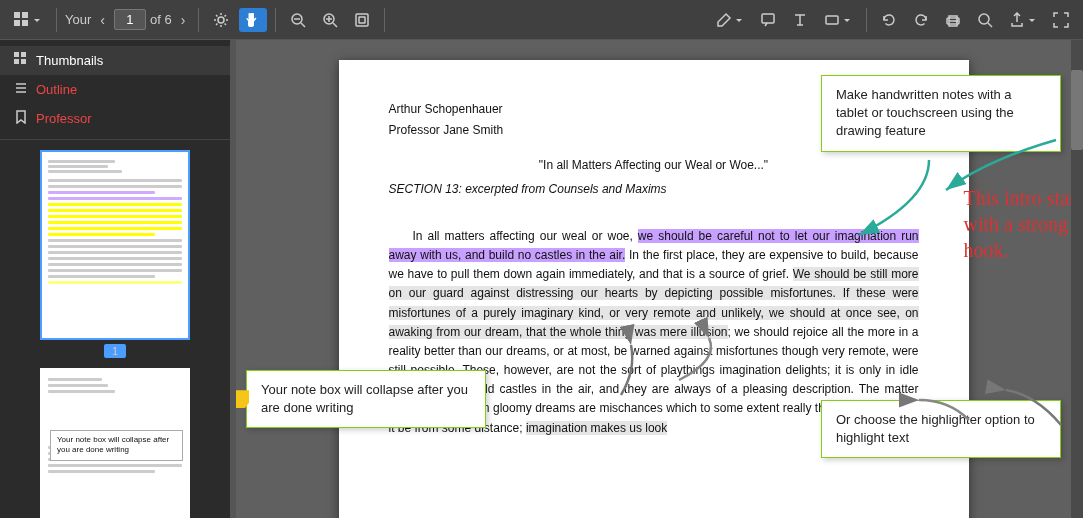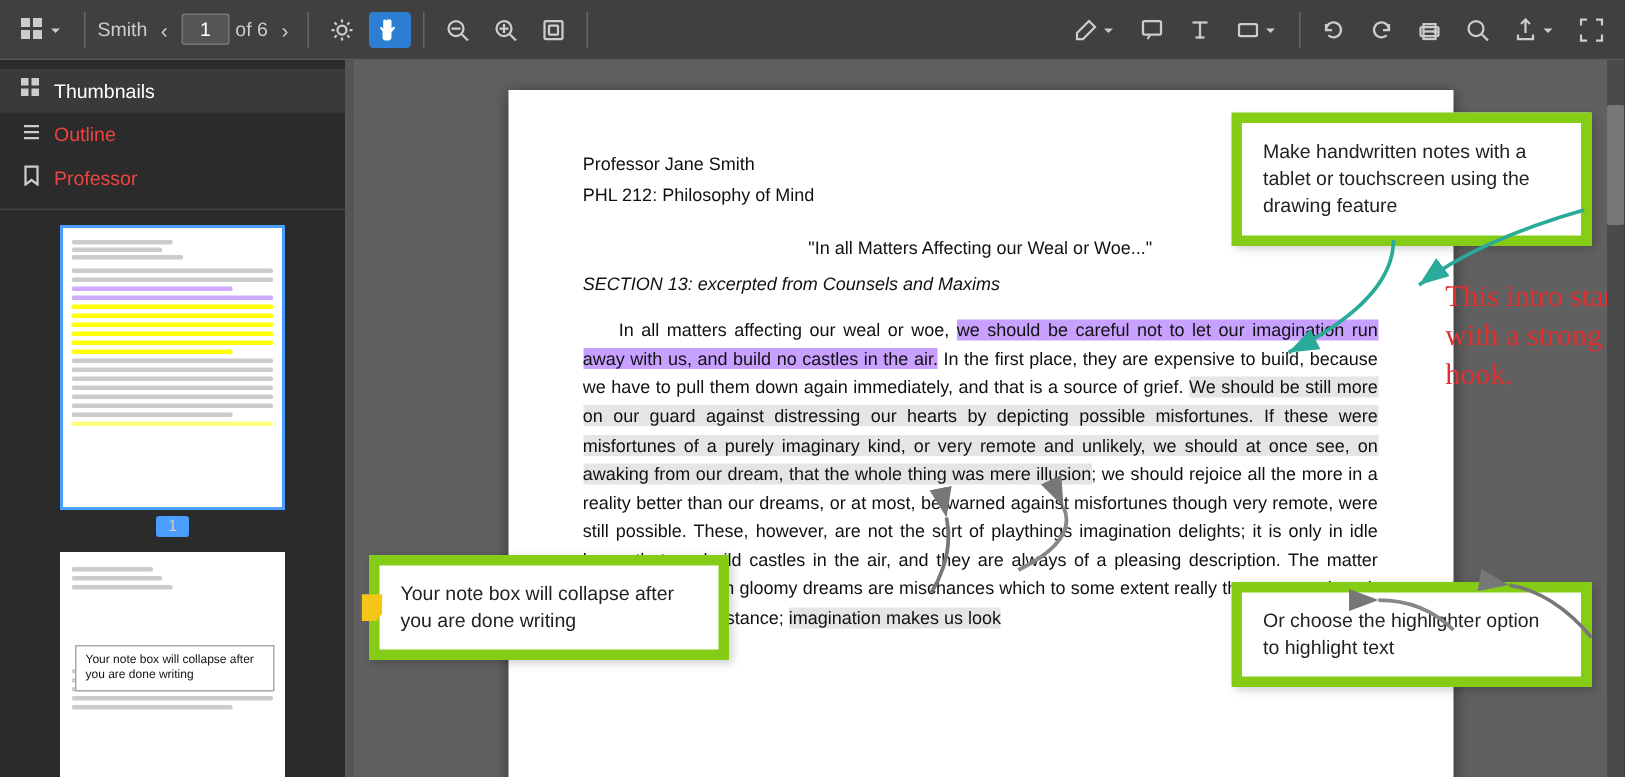--- a/index.html
+++ b/index.html
@@ -151,31 +151,31 @@
       position: relative;
       box-shadow: 0 2px 10px rgba(0,0,0,0.5);
       font-size: 13px;
       line-height: 1.6;
       color: #111;
     }
 
     .pdf-author { margin-bottom: 2px; font-size: 12px; }
     .pdf-title-block { margin-bottom: 16px; }
     .pdf-quote { text-align: center; margin-bottom: 4px; font-size: 12px; }
-    .pdf-section { font-style: italic; margin-bottom: 12px; font-size: 12px; }
+    .pdf-section { font-style: italic; margin-bottom: 28px; font-size: 12px; }
     .pdf-body { text-indent: 2em; margin-bottom: 8px; font-size: 12px; text-align: justify; }
 
     .hl-purple { background-color: #c8a0ff; }
     .hl-yellow { background-color: #e5e5e5; }
 
     
     .callout-box {
       position: absolute;
       background: white;
-      border: 7px solid #84cc16;
+      border: 1px solid #84cc16;
       padding: 10px 14px;
       font-size: 13px;
       font-weight: normal;
       color: #222;
       box-shadow: 2px 2px 6px rgba(0,0,0,0.2);
       max-width: 240px;
       line-height: 1.4;
     }
 
     
@@ -213,21 +213,21 @@
       <rect x="0" y="8" width="6" height="6"></rect>
         <rect x="8" y="8" width="6" height="6"></rect>
     </svg>
     <svg width="10" height="10" viewBox="0 0 10 10" fill="#ccc">
         <path d="M2 4l3 3 3-3"></path>
       </svg>
   </button>
   <div class="tb-separator"></div>
 
   <div class="tb-page-nav">
-    <span>Smith</span>
+    <span>Your</span>
     <button class="tb-btn" style="padding:2px 5px;">‹</button>
     <input class="tb-page-input" type="text" value="1" style="">
     <span>of 6</span>
     <button class="tb-btn" style="padding:2px 5px;">›</button>
   </div>
   <div class="tb-separator"></div>
 
   <button class="tb-btn">
     <svg width="16" height="16" viewBox="0 0 16 16" fill="none" stroke="#ccc" stroke-width="1.5">
       <circle cx="8" cy="8" r="3"></circle>
@@ -426,22 +426,22 @@
     </div>
   </div>
 
   <div id="divider"></div>
 
   <div id="pdf-area" style="position:relative;">
 
     <div id="pdf-page" style="position:relative;">
 
       <div class="pdf-title-block">
+        <div class="pdf-author">Arthur Schopenhauer</div>
         <div class="pdf-author">Professor Jane Smith</div>
-        <div class="pdf-author">PHL 212: Philosophy of Mind</div>
       </div>
 
       <div class="pdf-quote">"In all Matters Affecting our Weal or Woe..."</div>
       <div class="pdf-section">
         SECTION 13: excerpted from <em>Counsels and Maxims</em>
       </div>
 
       <div class="pdf-body">
         In all matters affecting our weal or woe, <span class="hl-purple">we should be careful not to let our imagination run away with us, and build no castles in the air.</span> In the first place, they are expensive to build, because we have to pull them down again immediately, and that is a source of grief. <span class="hl-yellow">We should be still more on our guard against distressing our hearts by depicting possible misfortunes. If these were misfortunes of a purely imaginary kind, or very remote and unlikely, we should at once see, on awaking from our dream, that the whole thing was mere illusion</span>; we should rejoice all the more in a reality better than our dreams, or at most, be warned against misfortunes though very remote, were still possible. These, however, are not the sort of playthings imagination delights; it is only in idle hours that we build castles in the air, and they are always of a pleasing description. The matter which goes to form gloomy dreams are mischances which to some extent really threaten us, though it be from some distance; <span class="hl-yellow">imagination makes us look</span>
       </div>

